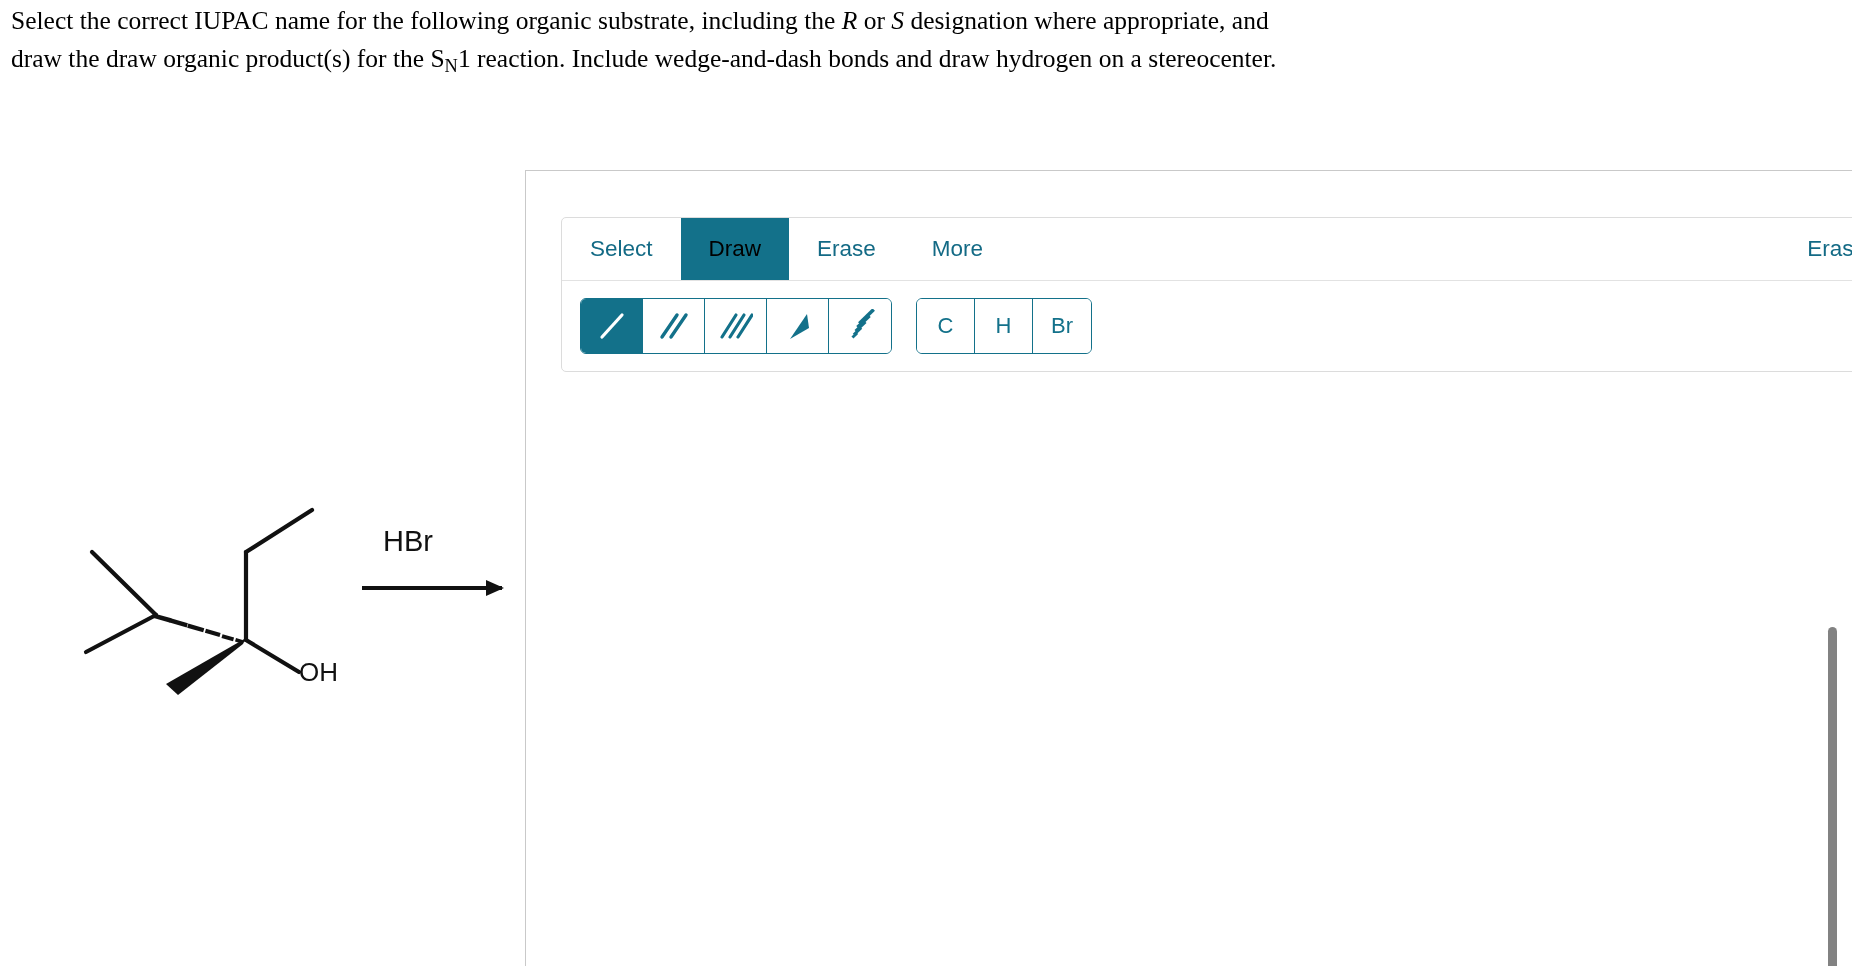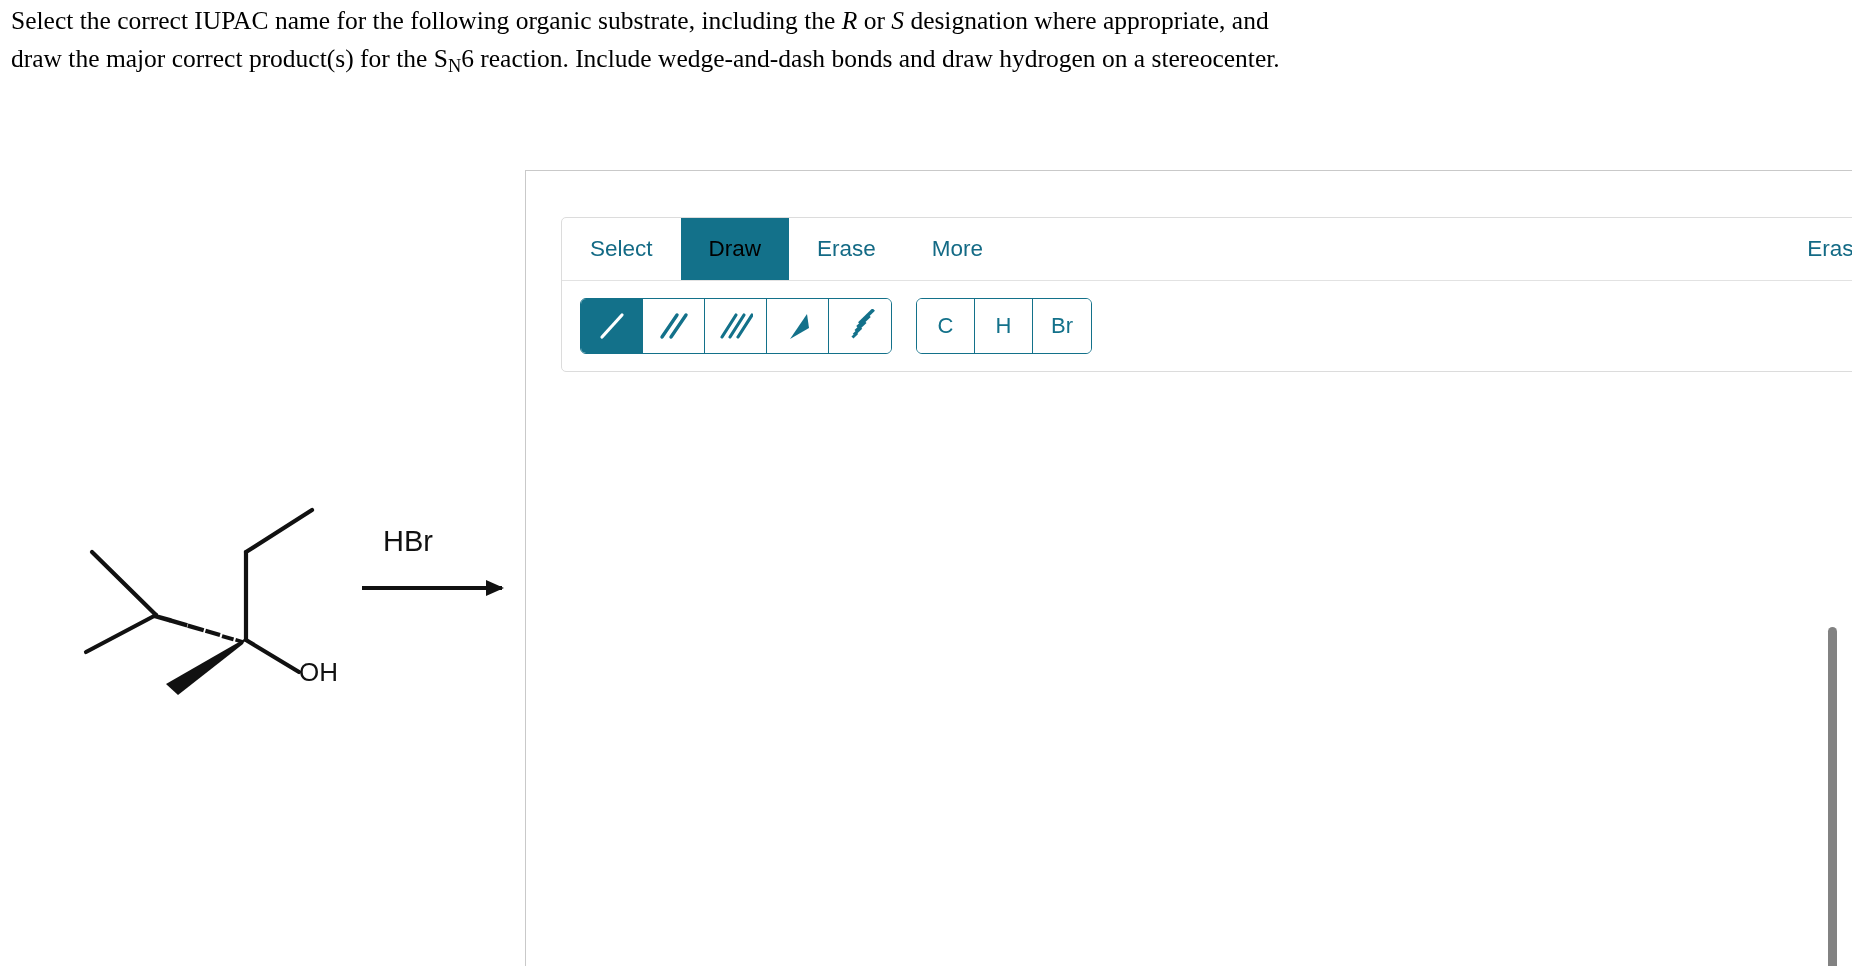--- a/index.html
+++ b/index.html
@@ -160,21 +160,21 @@
     font-size: 26px;
     color: #111111;
   }
 </style>
 </head>
 <body>
 
 <div id="question-prompt">
   <span>Select the correct IUPAC name for the following organic substrate, including the </span><span class="ital">R</span><span> or </span><span class="ital">S</span><span> designation where appropriate, and</span>
   <br>
-  <span>draw the major correct product(s) for the S</span><span class="sub">N</span><span>6 reaction. Include wedge-and-dash bonds and draw hydrogen on a stereocenter.</span>
+  <span>draw the draw organic product(s) for the S</span><span class="sub">N</span><span>1 reaction. Include wedge-and-dash bonds and draw hydrogen on a stereocenter.</span>
 </div>
 
 <div id="reaction-scheme">
 
   <svg width="470" height="260" viewBox="0 0 470 260">
     <g stroke="#111111" stroke-width="4.2" fill="none" stroke-linecap="round">
 
       <line x1="262" y1="30" x2="196" y2="72"></line>
 
       <line x1="196" y1="72" x2="196" y2="160"></line>

